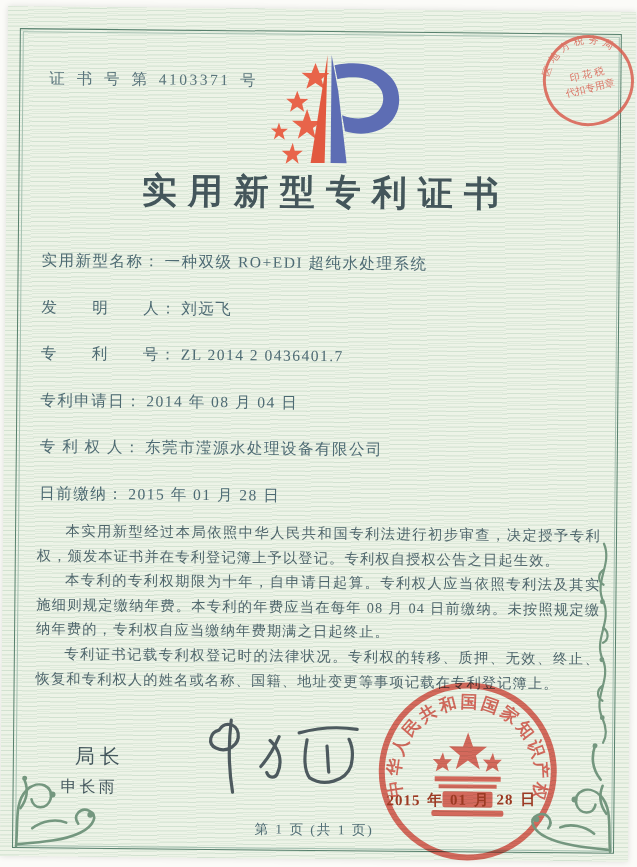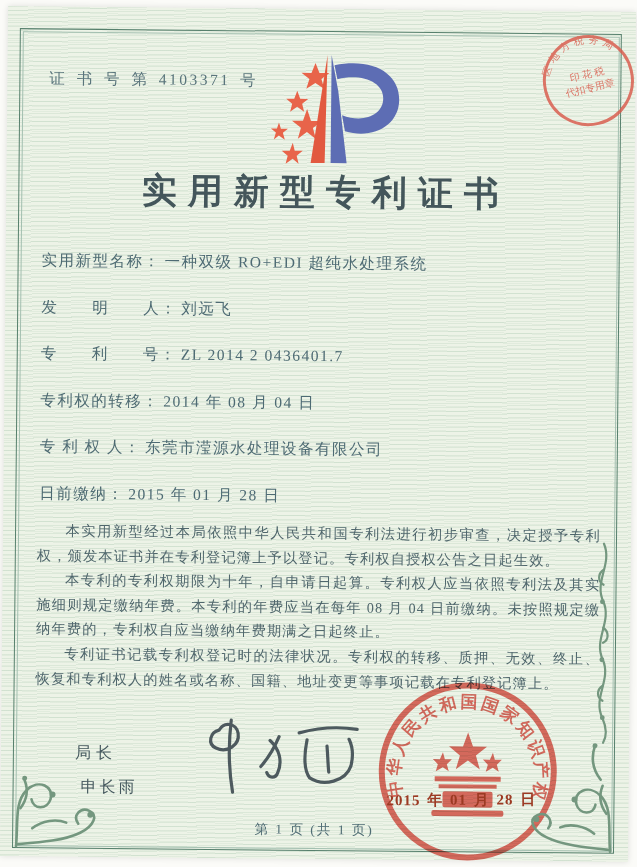--- a/index.html
+++ b/index.html
@@ -31,22 +31,22 @@
   .fields{position:absolute;left:36px;top:244px;width:540px;}
   .field-row{height:26px;margin-bottom:20.5px;font-size:15.5px;color:#4d6a72;letter-spacing:1.5px;white-space:nowrap;}
   .field-row .lab{color:#4d6a72;}
   .field-row .val{margin-left:4px;color:#4e6b74;}
   .paragraphs{
     position:absolute;left:34px;top:512px;width:564px;
     font-size:14.2px;line-height:24.6px;color:#4f666c;
     text-align:justify;letter-spacing:1.2px;
   }
   .paragraphs p{margin:0;text-indent:2em;}
-  .signer-title{position:absolute;left:74px;top:736px;font-size:16px;color:#45585e;letter-spacing:5px;}
-  .signer-name{position:absolute;left:80px;top:770px;font-size:16px;color:#45585e;letter-spacing:3px;}
+  .signer-title{position:absolute;left:74px;top:736px;font-size:20px;color:#45585e;letter-spacing:5px;}
+  .signer-name{position:absolute;left:60px;top:770px;font-size:16px;color:#45585e;letter-spacing:3px;}
   .signature{position:absolute;left:190px;top:704px;width:185px;height:88px;}
   .seal{position:absolute;left:376px;top:670px;width:182px;height:182px;opacity:0.85;mix-blend-mode:multiply;}
   .seal-date{
     position:absolute;left:386px;top:780px;width:190px;
     font-size:15px;color:#9c3a23;letter-spacing:1px;word-spacing:2px;
     transform:rotate(-1deg);font-weight:600;
   }
   .footer{
     position:absolute;left:0;top:812px;width:100%;text-align:center;
     font-size:13.5px;color:#4f6c74;letter-spacing:2px;
@@ -85,21 +85,21 @@
     <div class="field-row">
       <span class="lab">实用新型名称：</span><span class="val">一种双级 RO+EDI 超纯水处理系统</span>
     </div>
     <div class="field-row">
       <span class="lab">发　　明　　人：</span><span class="val">刘远飞</span>
     </div>
     <div class="field-row">
       <span class="lab">专　　利　　号：</span><span class="val">ZL 2014 2 0436401.7</span>
     </div>
     <div class="field-row">
-      <span class="lab">专利权的转移：</span><span class="val">2014 年 08 月 04 日</span>
+      <span class="lab">专利申请日：</span><span class="val">2014 年 08 月 04 日</span>
     </div>
     <div class="field-row">
       <span class="lab">专 利 权 人：</span><span class="val">东莞市滢源水处理设备有限公司</span>
     </div>
     <div class="field-row">
       <span class="lab">日前缴纳：</span><span class="val">2015 年 01 月 28 日</span>
     </div>
   </div>
 
   <div class="paragraphs">

